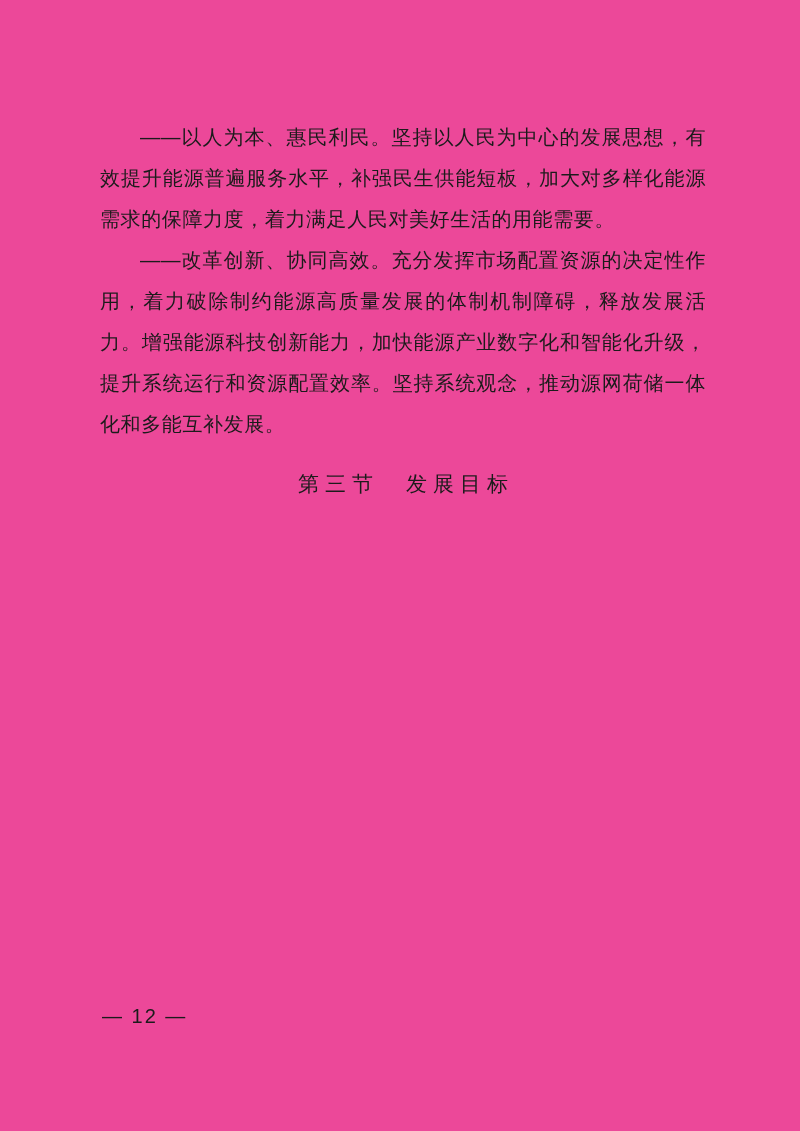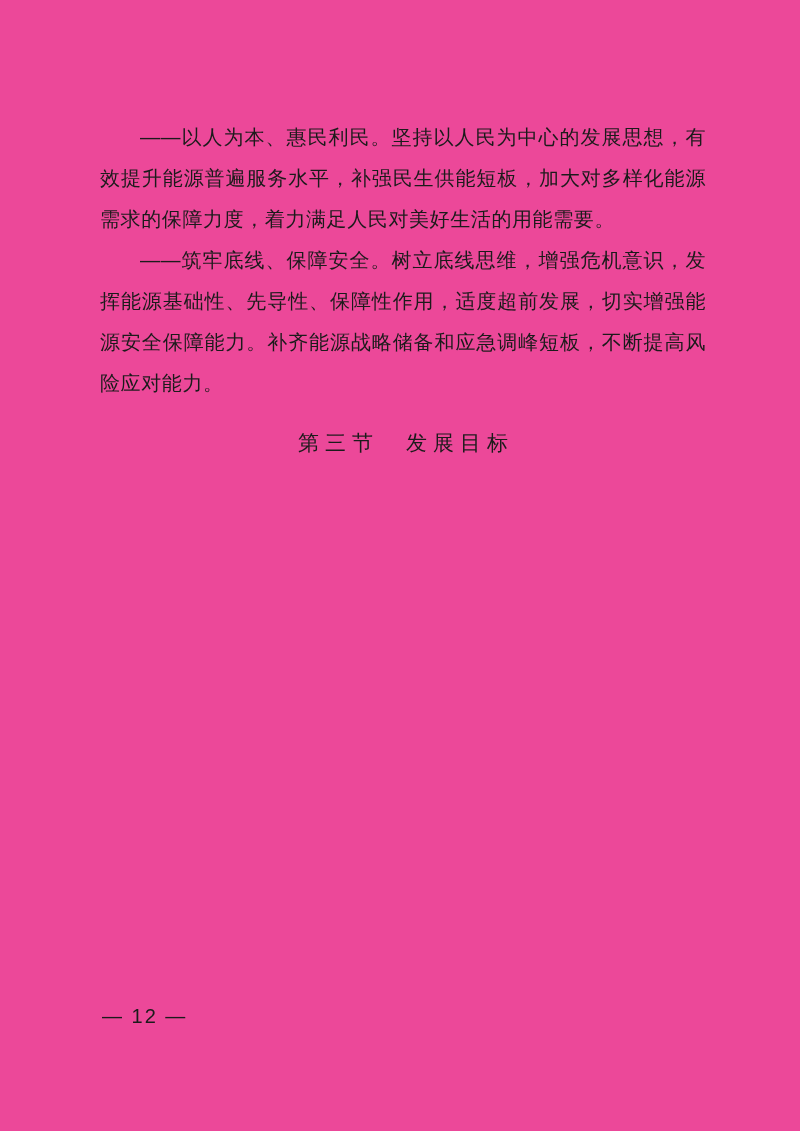--- a/index.html
+++ b/index.html
@@ -50,17 +50,17 @@
     letter-spacing: 2px;
     text-align: right;
   }
 </style>
 </head>
 <body>
 
 <div class="page">
   <div class="doc-body">
     <p class="para">——以人为本、惠民利民。坚持以人民为中心的发展思想，有效提升能源普遍服务水平，补强民生供能短板，加大对多样化能源需求的保障力度，着力满足人民对美好生活的用能需要。</p>
-    <p class="para">——筑牢底线、保障安全。树立底线思维，增强危机意识，发挥能源基础性、先导性、保障性作用，适度超前发展，切实增强能源安全保障能力。补齐能源战略储备和应急调峰短板，不断提高风险应对能力。</p>
+    <p class="para">——改革创新、协同高效。充分发挥市场配置资源的决定性作用，着力破除制约能源高质量发展的体制机制障碍，释放发展活力。增强能源科技创新能力，加快能源产业数字化和智能化升级，提升系统运行和资源配置效率。坚持系统观念，推动源网荷储一体化和多能互补发展。</p>
     <h2 class="section-heading">第三节　发展目标</h2>
   </div>
   <div class="page-number">— 12 —</div>
 </div>
 
 </body></html>

